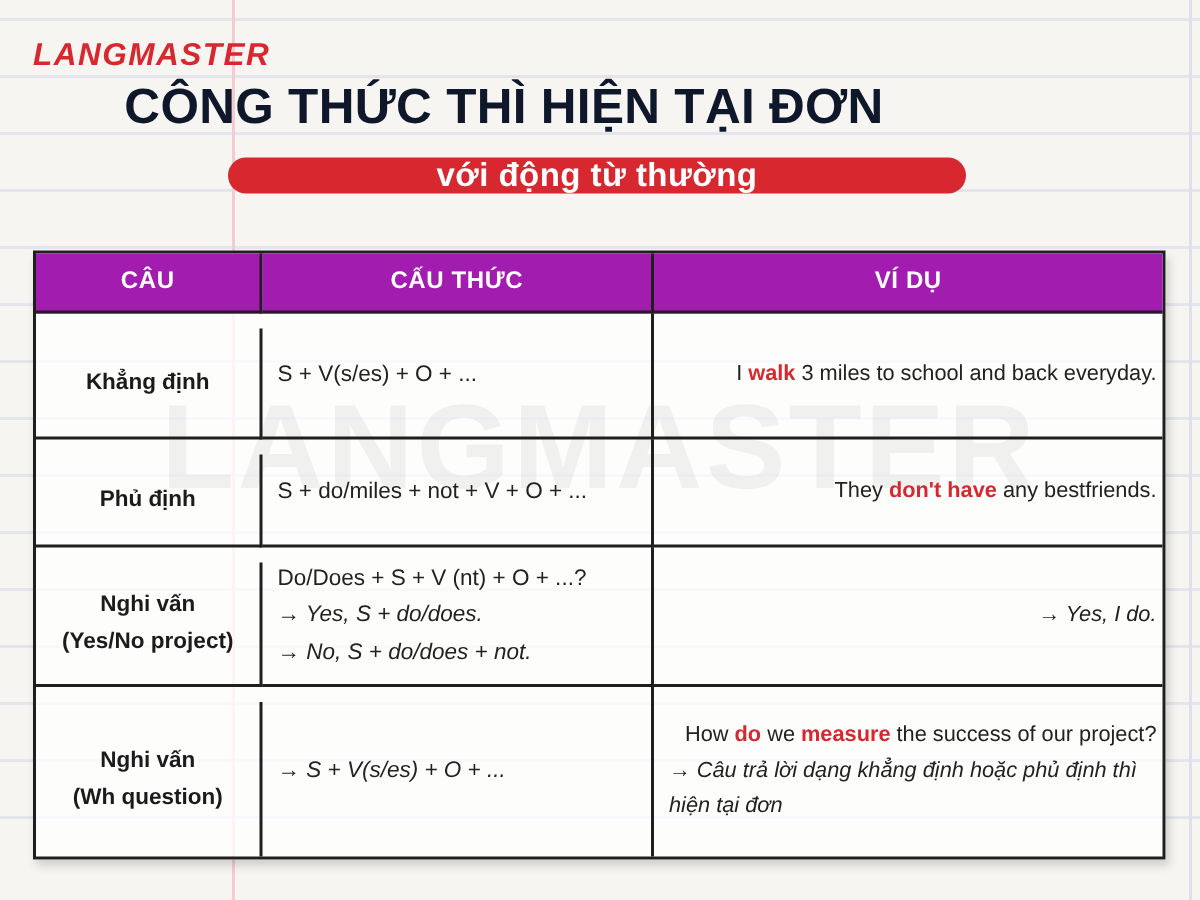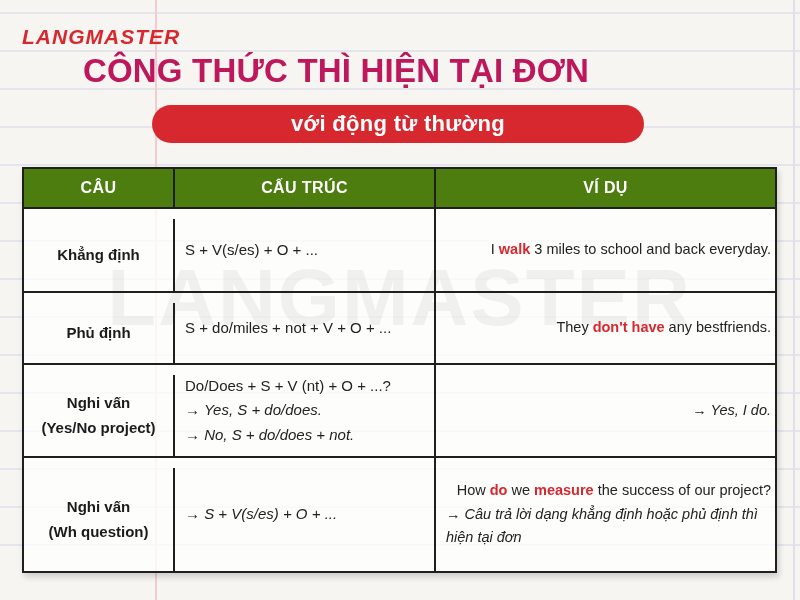--- a/index.html
+++ b/index.html
@@ -14,24 +14,24 @@
     background-position: 0 0, 0 0, 0 -24px;
   }
   .logo {
     position: absolute; left: 22px; top: 25px;
     font-size: 21px; font-weight: 800; font-style: italic;
     letter-spacing: 1px; color: #d7282f;
   }
   .title {
     position: absolute; left: 0; top: 52px; width: 672px; margin: 0;
     text-align: center; font-size: 33px; font-weight: 800;
-    letter-spacing: 0.2px; color: #be185d;
+    letter-spacing: 0.2px; color: #0f172a;
   }
   .pill {
-    position: absolute; left: 152px; top: 105px; width: 492px; height: 38px;
+    position: absolute; left: 152px; top: 105px; width: 492px; height: 24px;
     background: #d7282f; border-radius: 19px;
     display: flex; align-items: center; justify-content: center;
   }
   .pill span { color: #ffffff; font-size: 22px; font-weight: 700; letter-spacing: 0.3px; }
   .table-wrap {
     position: absolute; left: 22px; top: 167px; width: 755px;
     background: rgba(255,255,255,0.78);
     border: 2px solid #1f1f1f; box-sizing: border-box;
     box-shadow: 2px 4px 6px rgba(0,0,0,0.16);
   }
@@ -44,21 +44,21 @@
   .grid {
     position: relative; z-index: 2;
     display: grid;
     grid-template-columns: 151px 261px 1fr;
     grid-template-rows: 40px 84px 72px 93px 113px;
   }
   .cell { border-right: 2px solid #1f1f1f; border-bottom: 2px solid #1f1f1f; box-sizing: border-box; min-width: 0; }
   .grid > .cell:nth-child(3n) { border-right: none; }
   .grid > .cell:nth-last-child(-n+3) { border-bottom: none; }
   .header-cell {
-    background: #4d7c0f; color: #ffffff;
+    background: #a21caf; color: #ffffff;
     display: flex; align-items: center; justify-content: center;
     font-weight: 700; font-size: 16px; letter-spacing: 0.4px;
   }
   .label-cell {
     display: flex; flex-direction: column; align-items: center; justify-content: center;
     font-weight: 700; font-size: 15px; text-align: center; color: #1b1b1b; padding: 2px; margin-top: 10px;
   }
   .text-cell {
     display: flex; flex-direction: column; justify-content: center;
     padding: 5px 4px 5px 10px; font-size: 15px; color: #222222;
@@ -76,21 +76,21 @@
 <h1 class="title">CÔNG THỨC THÌ HIỆN TẠI ĐƠN</h1>
 
 <div class="pill">
   <span>với động từ thường</span>
 </div>
 
 <div class="table-wrap">
   <div class="watermark">LANGMASTER</div>
   <div class="grid" id="grid">
     <div class="cell header-cell">CÂU</div>
-    <div class="cell header-cell">CẤU TRÚC</div>
+    <div class="cell header-cell">CẤU THỨC</div>
     <div class="cell header-cell">VÍ DỤ</div>
   <div class="cell label-cell">
         <div class="line">Khẳng định</div>
       </div>
       <div class="cell text-cell">
         <div class="line"><span>S + V(s/es) + O + ...</span></div>
       </div>
       <div class="cell text-cell example-cell">
         <div class="line"><span>I </span><span class="red">walk</span><span> 3 miles to school and back everyday.</span></div>
       </div>

